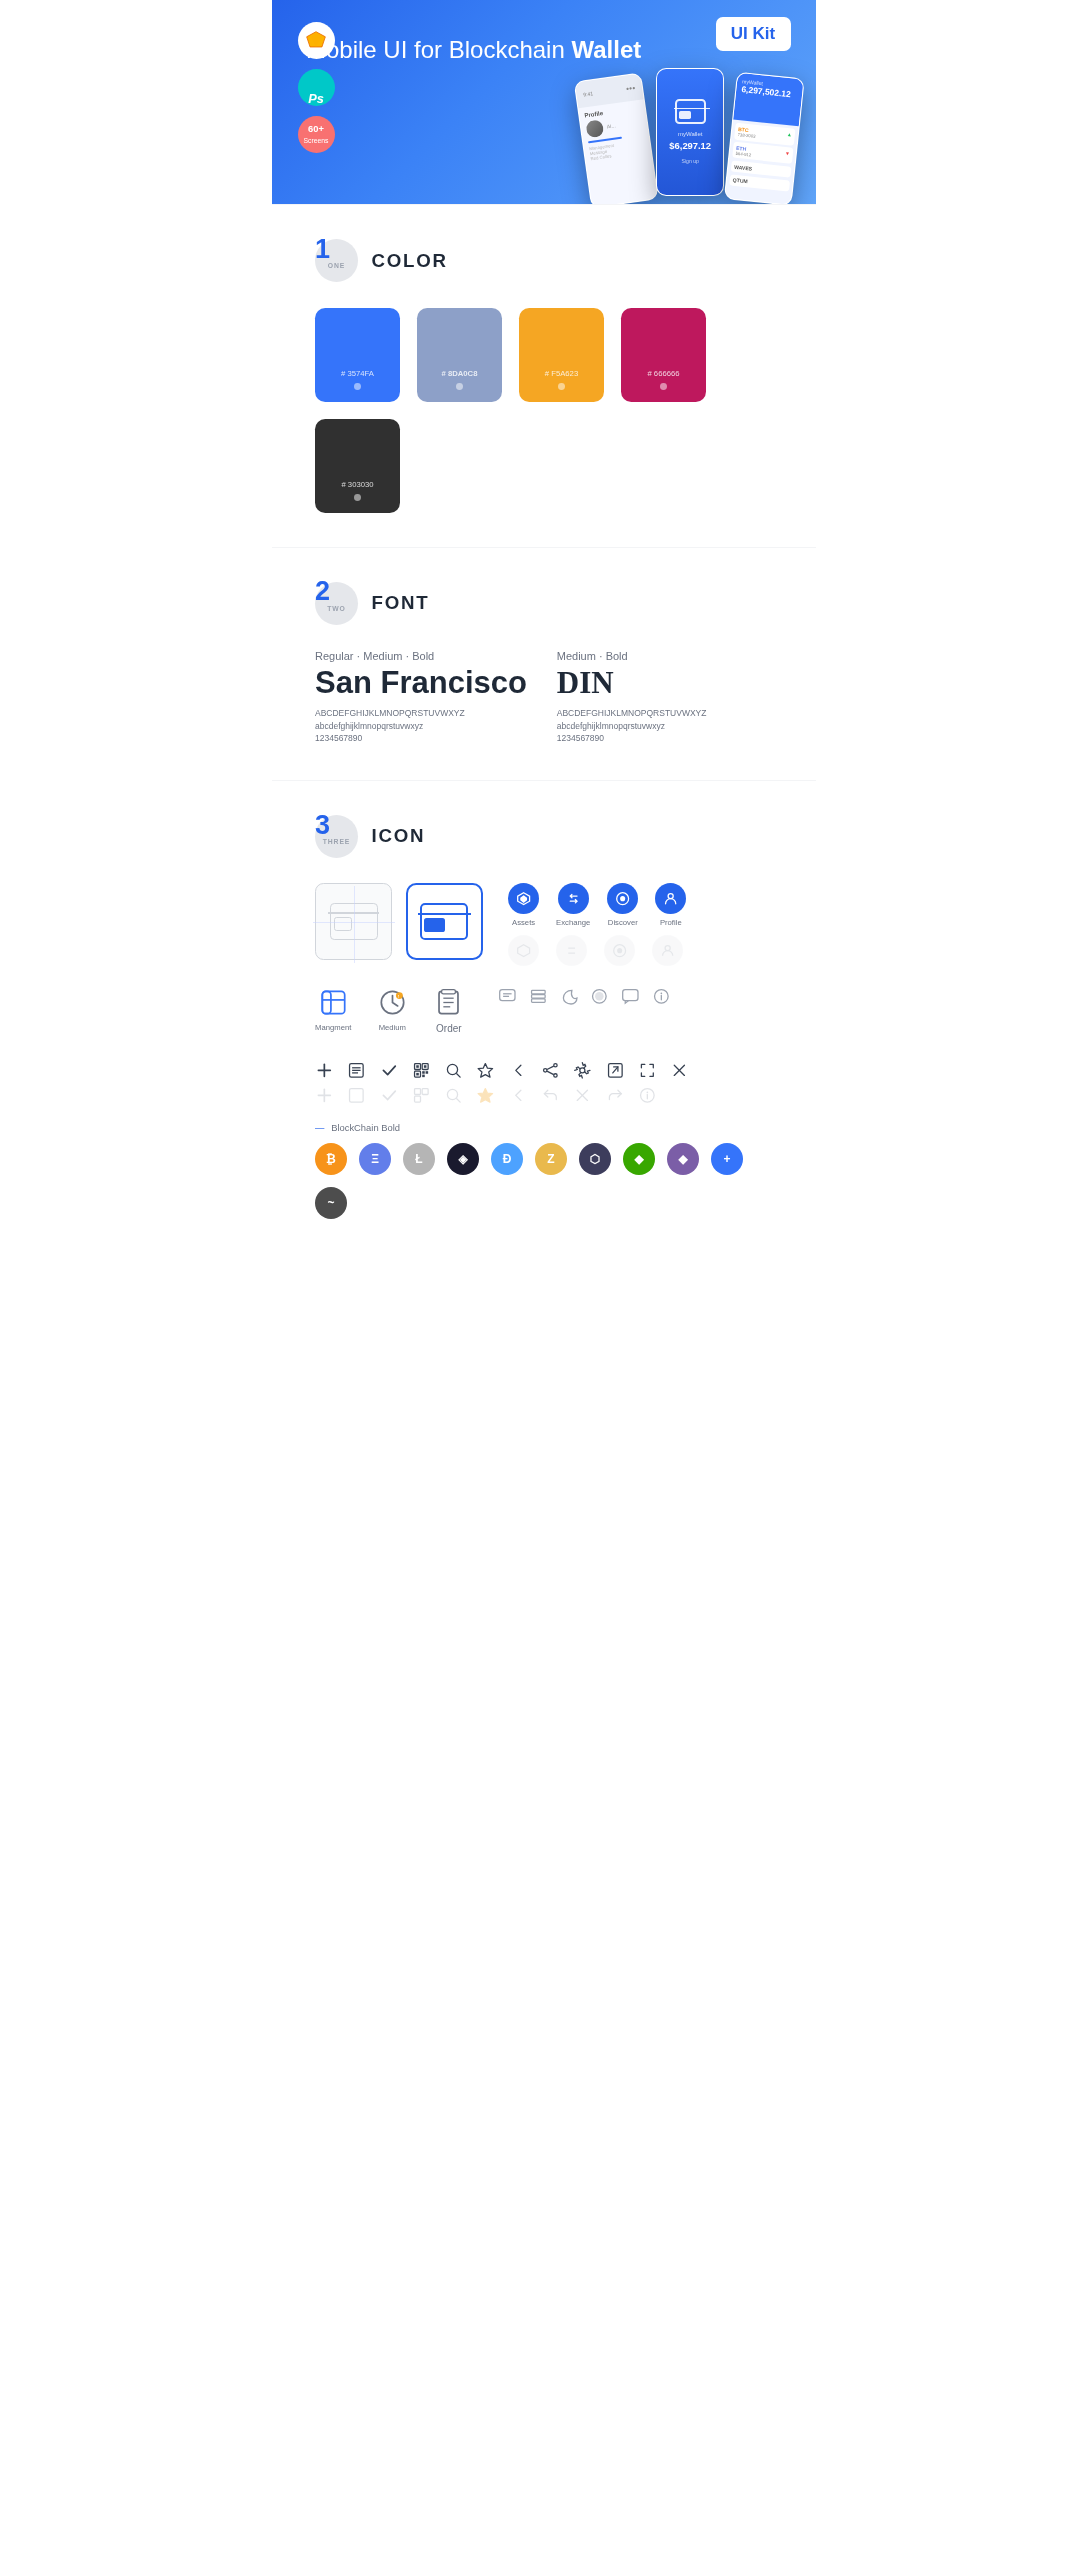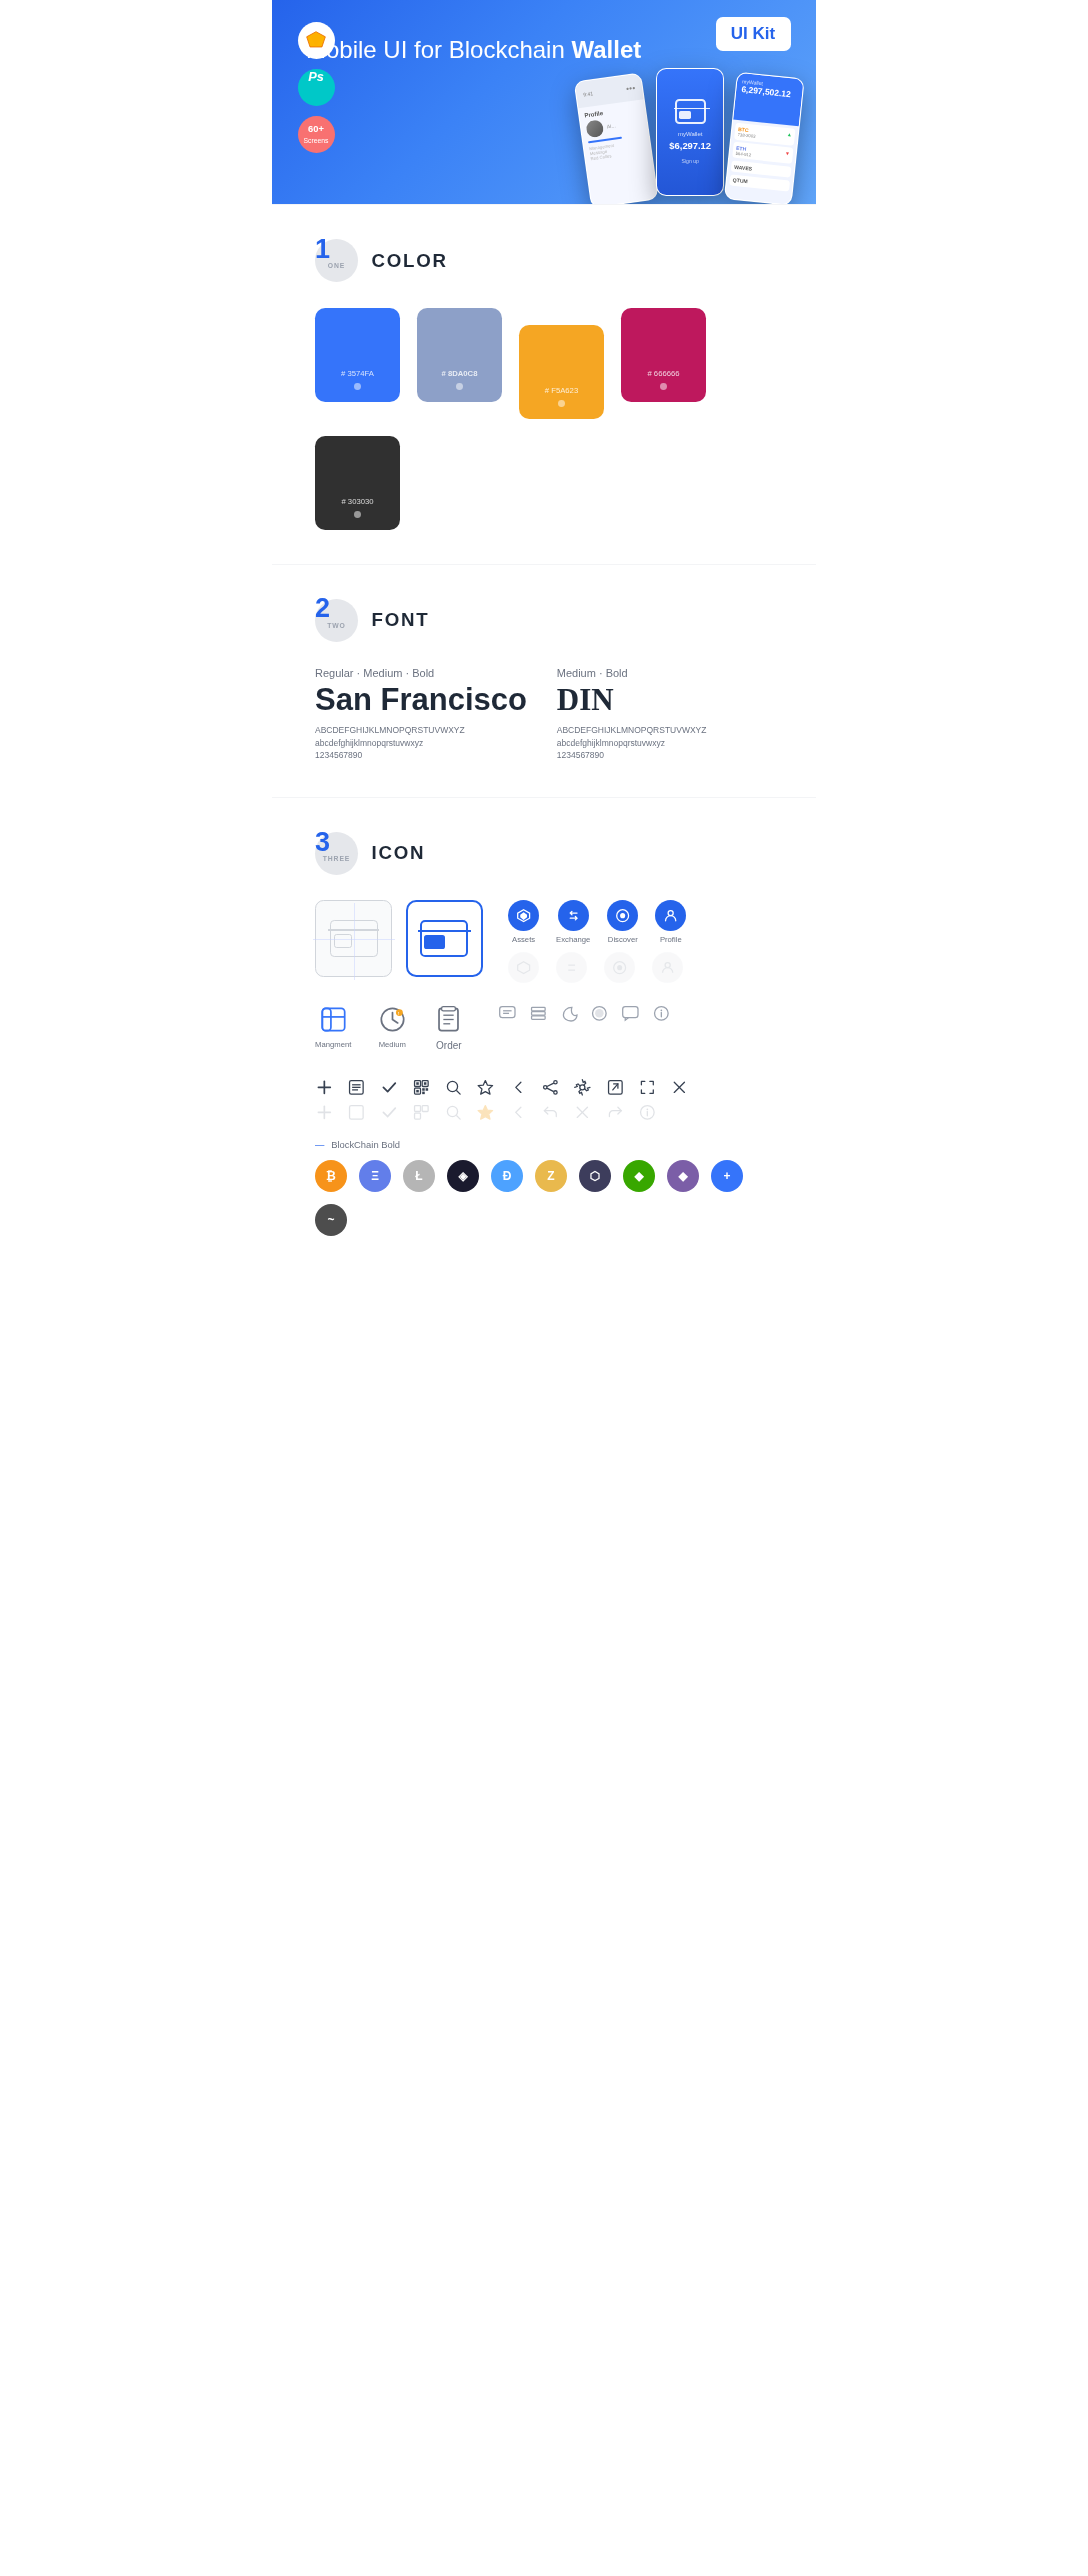--- a/index.html
+++ b/index.html
@@ -44,21 +44,21 @@
       width: 37px; height: 37px;
       background: #fff;
       border-radius: 50%;
       display: flex; align-items: center; justify-content: center;
       font-size: 17px;
     }
     .badge-ps {
       width: 37px; height: 37px;
       background: #00c8c8;
       border-radius: 50%;
-      display: flex; align-items: flex-start; justify-content: center;
+      display: flex; align-items: flex-end; justify-content: center;
       color: #fff;
       font-size: 12px;
       font-weight: 700;
     }
     .badge-screens {
       width: 37px; height: 37px;
       background: #f87171;
       border-radius: 50%;
       display: flex; align-items: center; justify-content: center;
       font-size: 7.7px;
@@ -312,21 +312,21 @@
       <div class="swatch" style="background: rgb(53, 116, 250);">
     <div class="swatch-label">#
 3574FA</div>
     <div class="swatch-dot"></div>
   </div>
       <div class="swatch" style="background: rgb(141, 160, 200); font-weight: bold;">
     <div class="swatch-label">#
 8DA0C8</div>
     <div class="swatch-dot"></div>
   </div>
-      <div class="swatch" style="background: rgb(245, 166, 35); margin-top: 17px;">
+      <div class="swatch" style="background: rgb(245, 166, 35);">
     <div class="swatch-label">#
 F5A623</div>
     <div class="swatch-dot"></div>
   </div>
       <div class="swatch" style="background: #be185d;">
     <div class="swatch-label">#
 666666</div>
     <div class="swatch-dot"></div>
   </div>
       <div class="swatch" style="background: rgb(48, 48, 48);">

